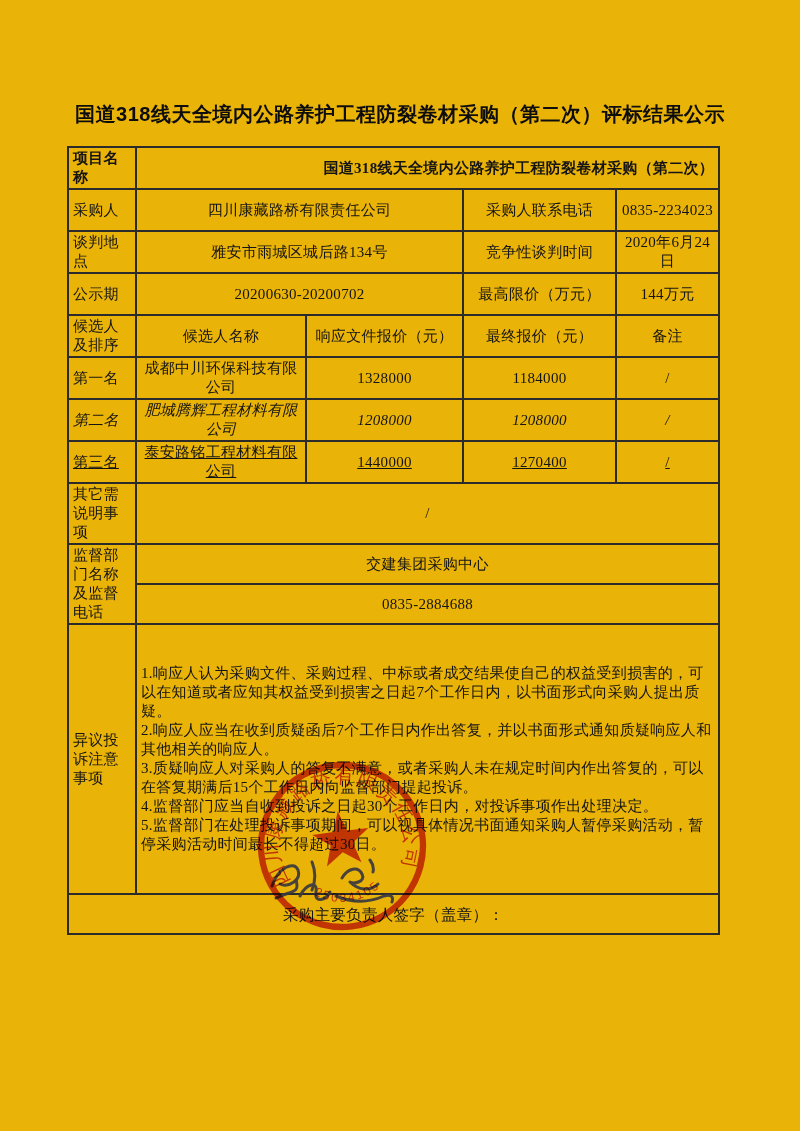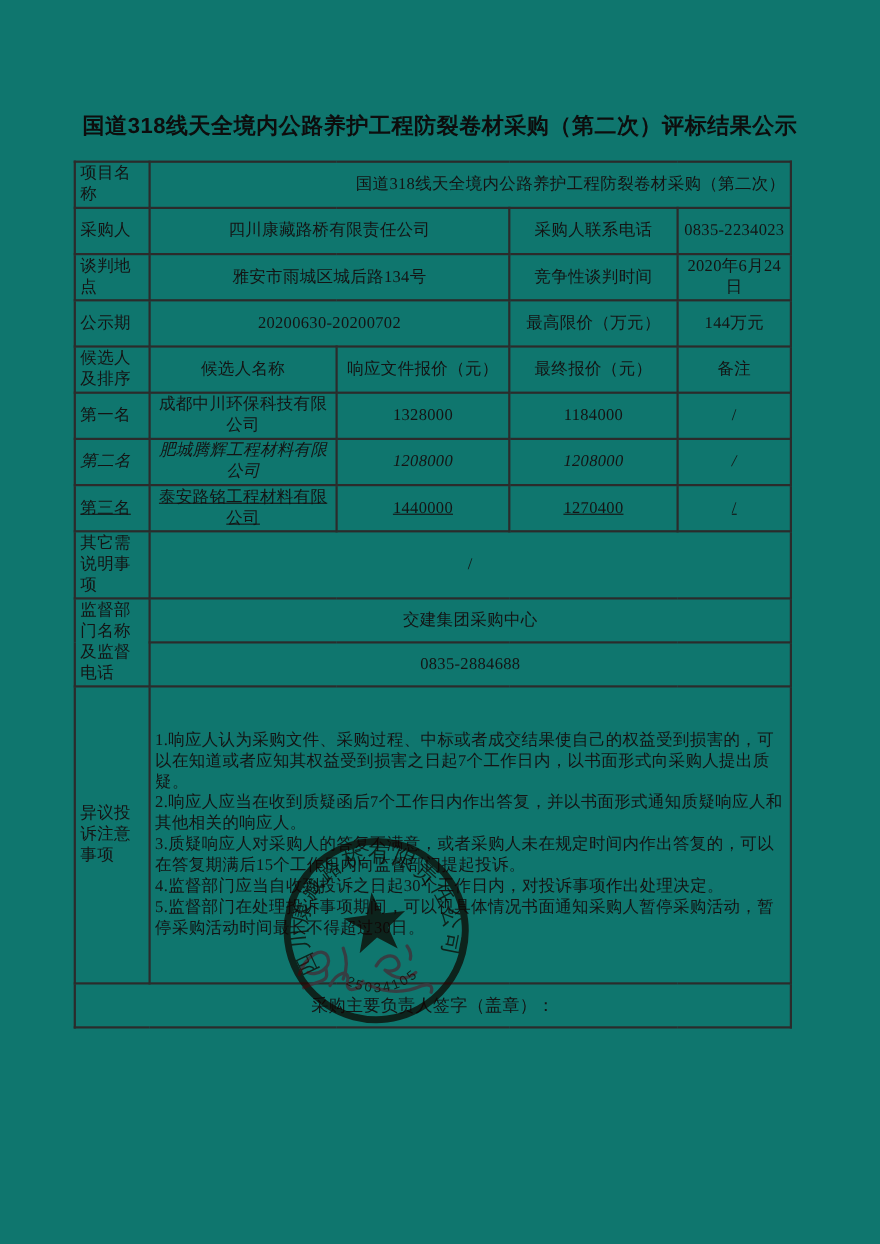--- a/index.html
+++ b/index.html
@@ -1,18 +1,18 @@
 <!DOCTYPE html>
 <html><head>
 <meta charset="utf-8">
 <style>
   html,body { margin:0; padding:0; background:#e8e8e6; }
   .page {
     position:relative; width:800px; height:1131px; margin:0 auto;
-    background:#0f766e; overflow:hidden;
+    background:#eab308; overflow:hidden;
     font-family:"Liberation Serif", serif; color:#141414;
   }
   .title {
     position:absolute; top:101px; left:0; width:100%;
     margin:0; text-align:center;
     font-family:"Liberation Sans", sans-serif;
     font-weight:700; font-size:20px; letter-spacing:0.5px; color:#0d0d0d;
   }
   table.doc {
     position:absolute; left:67px; top:146px; width:651px;
@@ -26,21 +26,21 @@
   }
   td.lab { text-align:left; padding-left:5px; padding-right:2px; }
   td.c   { text-align:center; }
   td.l   { text-align:right; padding-left:8px; }
   td.obj {
     vertical-align:top; text-align:left;
     padding:44px 9px 0 9px; line-height:17.6px; letter-spacing:0.2px;
   }
   td.obj .obj-item { margin:0; }
   td.sig { text-align:center; padding-left:6px; font-size:15.5px; }
-  tr.r1 { height:38px; }  tr.r2 { height:42px;border-radius:17px; }  tr.r3 { height:39px; }
+  tr.r1 { height:38px;font-weight:bold; }  tr.r2 { height:42px;border-radius:17px; }  tr.r3 { height:39px; }
   tr.r4 { height:42px; }  tr.r5 { height:41px; }  tr.r6 { height:40px; }
   tr.r7 { height:42px;font-style:italic; }  tr.r8 { height:42px;text-decoration:underline; }  tr.r9 { height:37px; }
   tr.r10a { height:38px; } tr.r10b { height:38px;padding-left:40px; }
   tr.r11 { height:270px; } tr.r12 { height:40px; }
   .seal {
     position:absolute; left:252px; top:756px; width:180px; height:180px;
     transform:rotate(-7deg); opacity:0.9; mix-blend-mode:multiply;
     pointer-events:none;
   }
   .handwriting {

